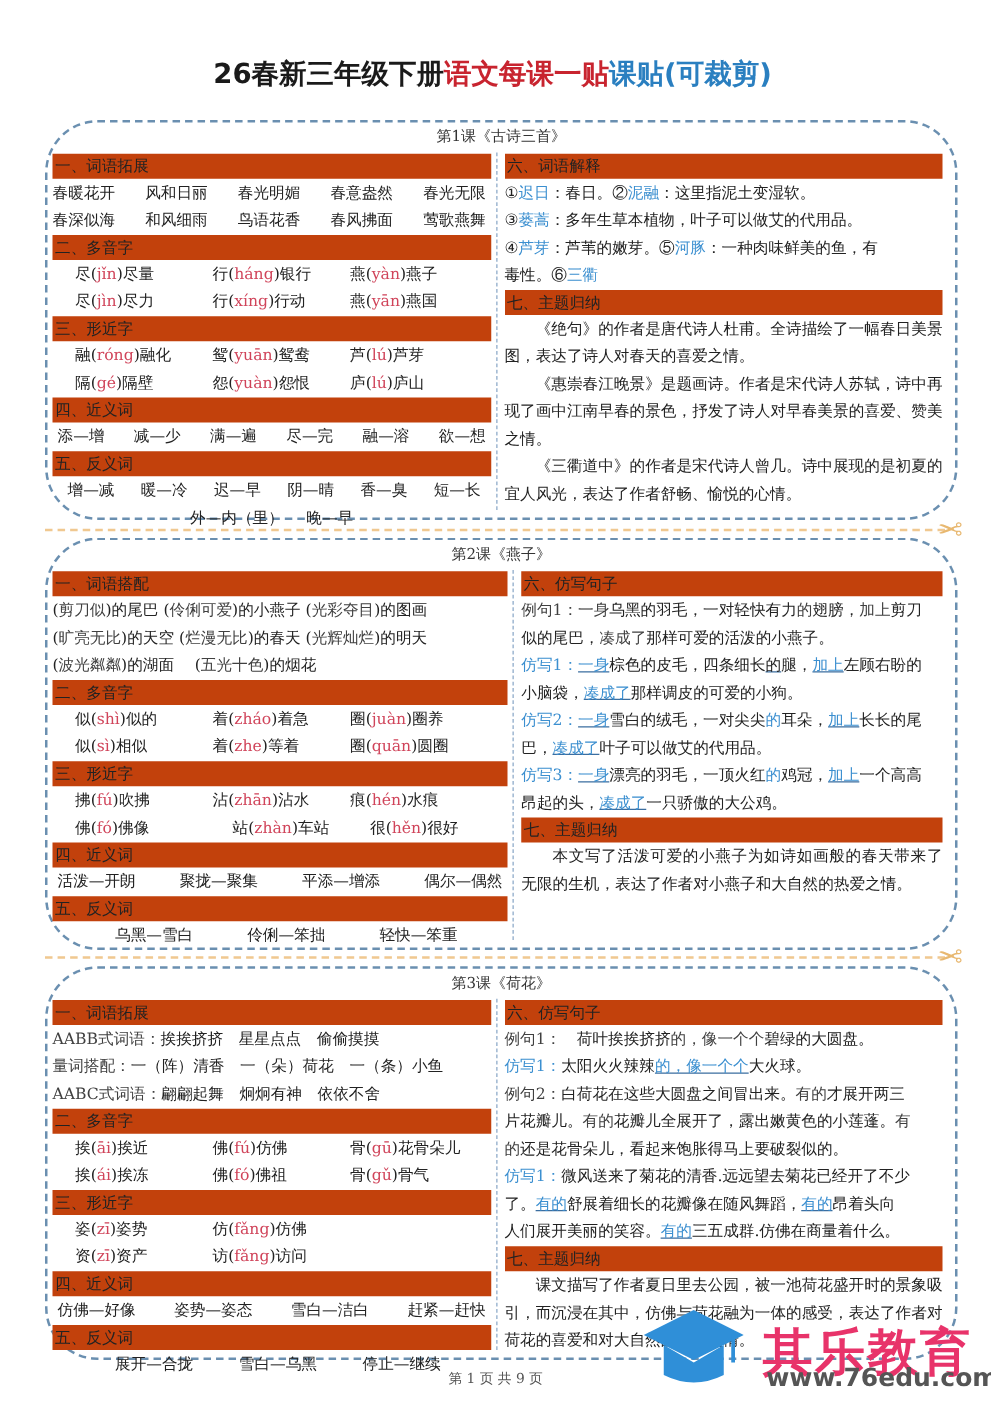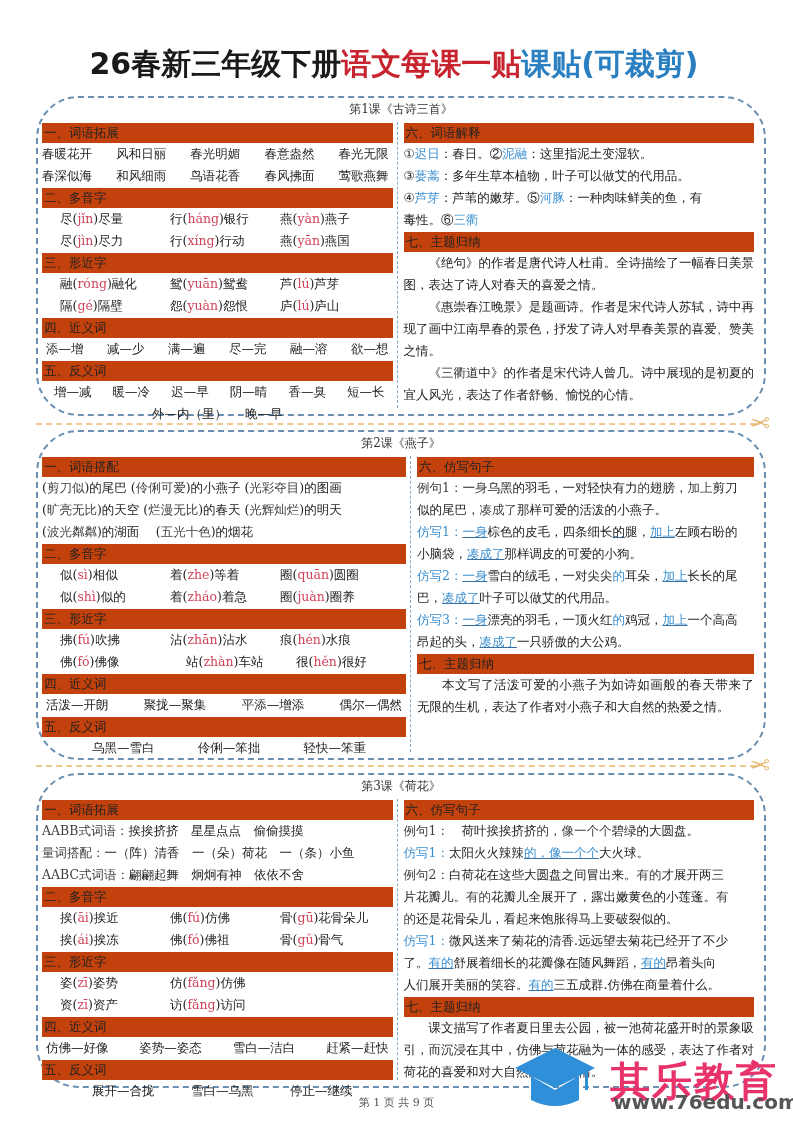--- a/index.html
+++ b/index.html
@@ -2,21 +2,21 @@
 <html><head>
 <meta charset="utf-8">
 <style>
   * { box-sizing: border-box; margin: 0; padding: 0; }
   html, body { width: 793px; height: 1122px; background: #ffffff; overflow: hidden; }
   body { font-family: "DejaVu Serif", "Liberation Serif", serif; color: #222; position: relative; }
 
   .title {
     position: absolute; left: 0; top: 44px; width: 788px; text-align: center;
     font-family: "DejaVu Sans", "Liberation Sans", sans-serif;
-    font-size: 30px; font-weight: bold; letter-spacing: 0px; white-space: nowrap;
+    font-size: 22px; font-weight: bold; letter-spacing: 0px; white-space: nowrap;
   }
   .title .t-black { color: #1a1a1a; }
   .title .t-red { color: #c8242f; }
   .title .t-blue { color: #2a7fc0; }
 
   .card {
     position: absolute; left: 36px; width: 730px;
     border: 2px dashed #6a8fb0; border-radius: 42px 42px 42px 42px;
     background: #fff;
   }
@@ -189,28 +189,28 @@
         </div>
         <div class="row">
           <span>(</span>
           <span class="red">波光粼粼</span>
           <span>)的湖面　 (</span>
           <span class="red">五光十色</span>
           <span>)的烟花</span>
         </div>
         <div class="sec-title">二、多音字</div>
         <div class="row poly" style="padding-left: 18px;">
+          <span style="width: 110px;"><span>似</span>(<span class="py">shì</span>)<span>似的</span></span>
+          <span style="width: 110px;"><span>着</span>(<span class="py">zháo</span>)<span>着急</span></span>
+          <span style="width: 110px;"><span>圈</span>(<span class="py">juàn</span>)<span>圈养</span></span>
+        </div>
+        <div class="row poly" style="padding-left: 18px;">
           <span style="width: 110px;"><span>似</span>(<span class="py">sì</span>)<span>相似</span></span>
           <span style="width: 110px;"><span>着</span>(<span class="py">zhe</span>)<span>等着</span></span>
           <span style="width: 110px;"><span>圈</span>(<span class="py">quān</span>)<span>圆圈</span></span>
-        </div>
-        <div class="row poly" style="padding-left: 18px;">
-          <span style="width: 110px;"><span>似</span>(<span class="py">shì</span>)<span>似的</span></span>
-          <span style="width: 110px;"><span>着</span>(<span class="py">zháo</span>)<span>着急</span></span>
-          <span style="width: 110px;"><span>圈</span>(<span class="py">juàn</span>)<span>圈养</span></span>
         </div>
         <div class="sec-title">三、形近字</div>
         <div class="row poly" style="padding-left: 18px;">
           <span style="width: 110px;"><span>拂</span>(<span class="py">fú</span>)<span>吹拂</span></span>
           <span style="width: 110px;"><span>沾</span>(<span class="py">zhān</span>)<span>沾水</span></span>
           <span style="width: 110px;"><span>痕</span>(<span class="py">hén</span>)<span>水痕</span></span>
         </div>
         <div class="row poly" style="padding-left: 18px;">
           <span style="width: 110px;"><span>佛</span>(<span class="py">fó</span>)<span>佛像</span></span>
           <span style="width: 110px; margin-left: 16px;"><span>站</span>(<span class="py">zhàn</span>)<span>车站</span></span>

